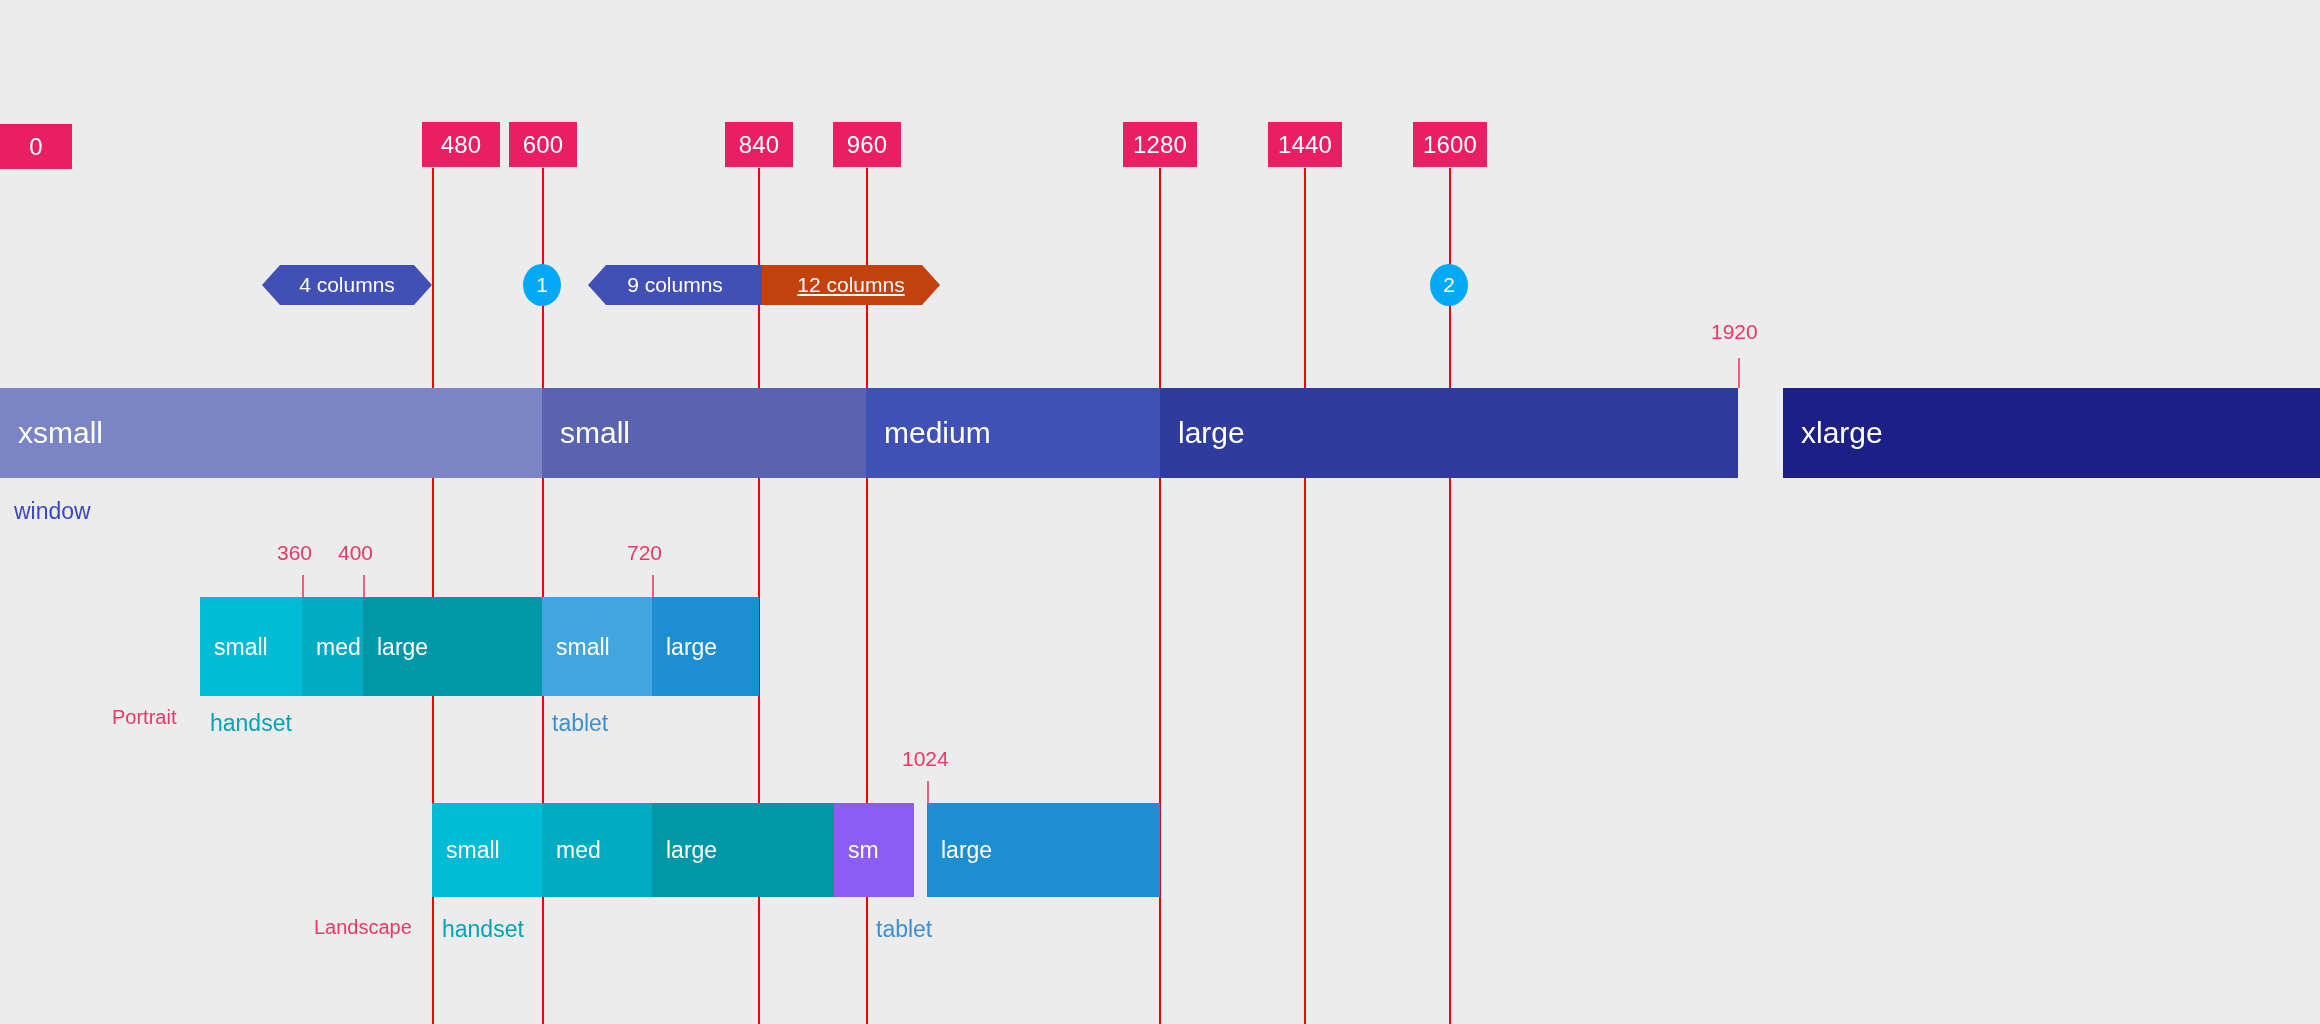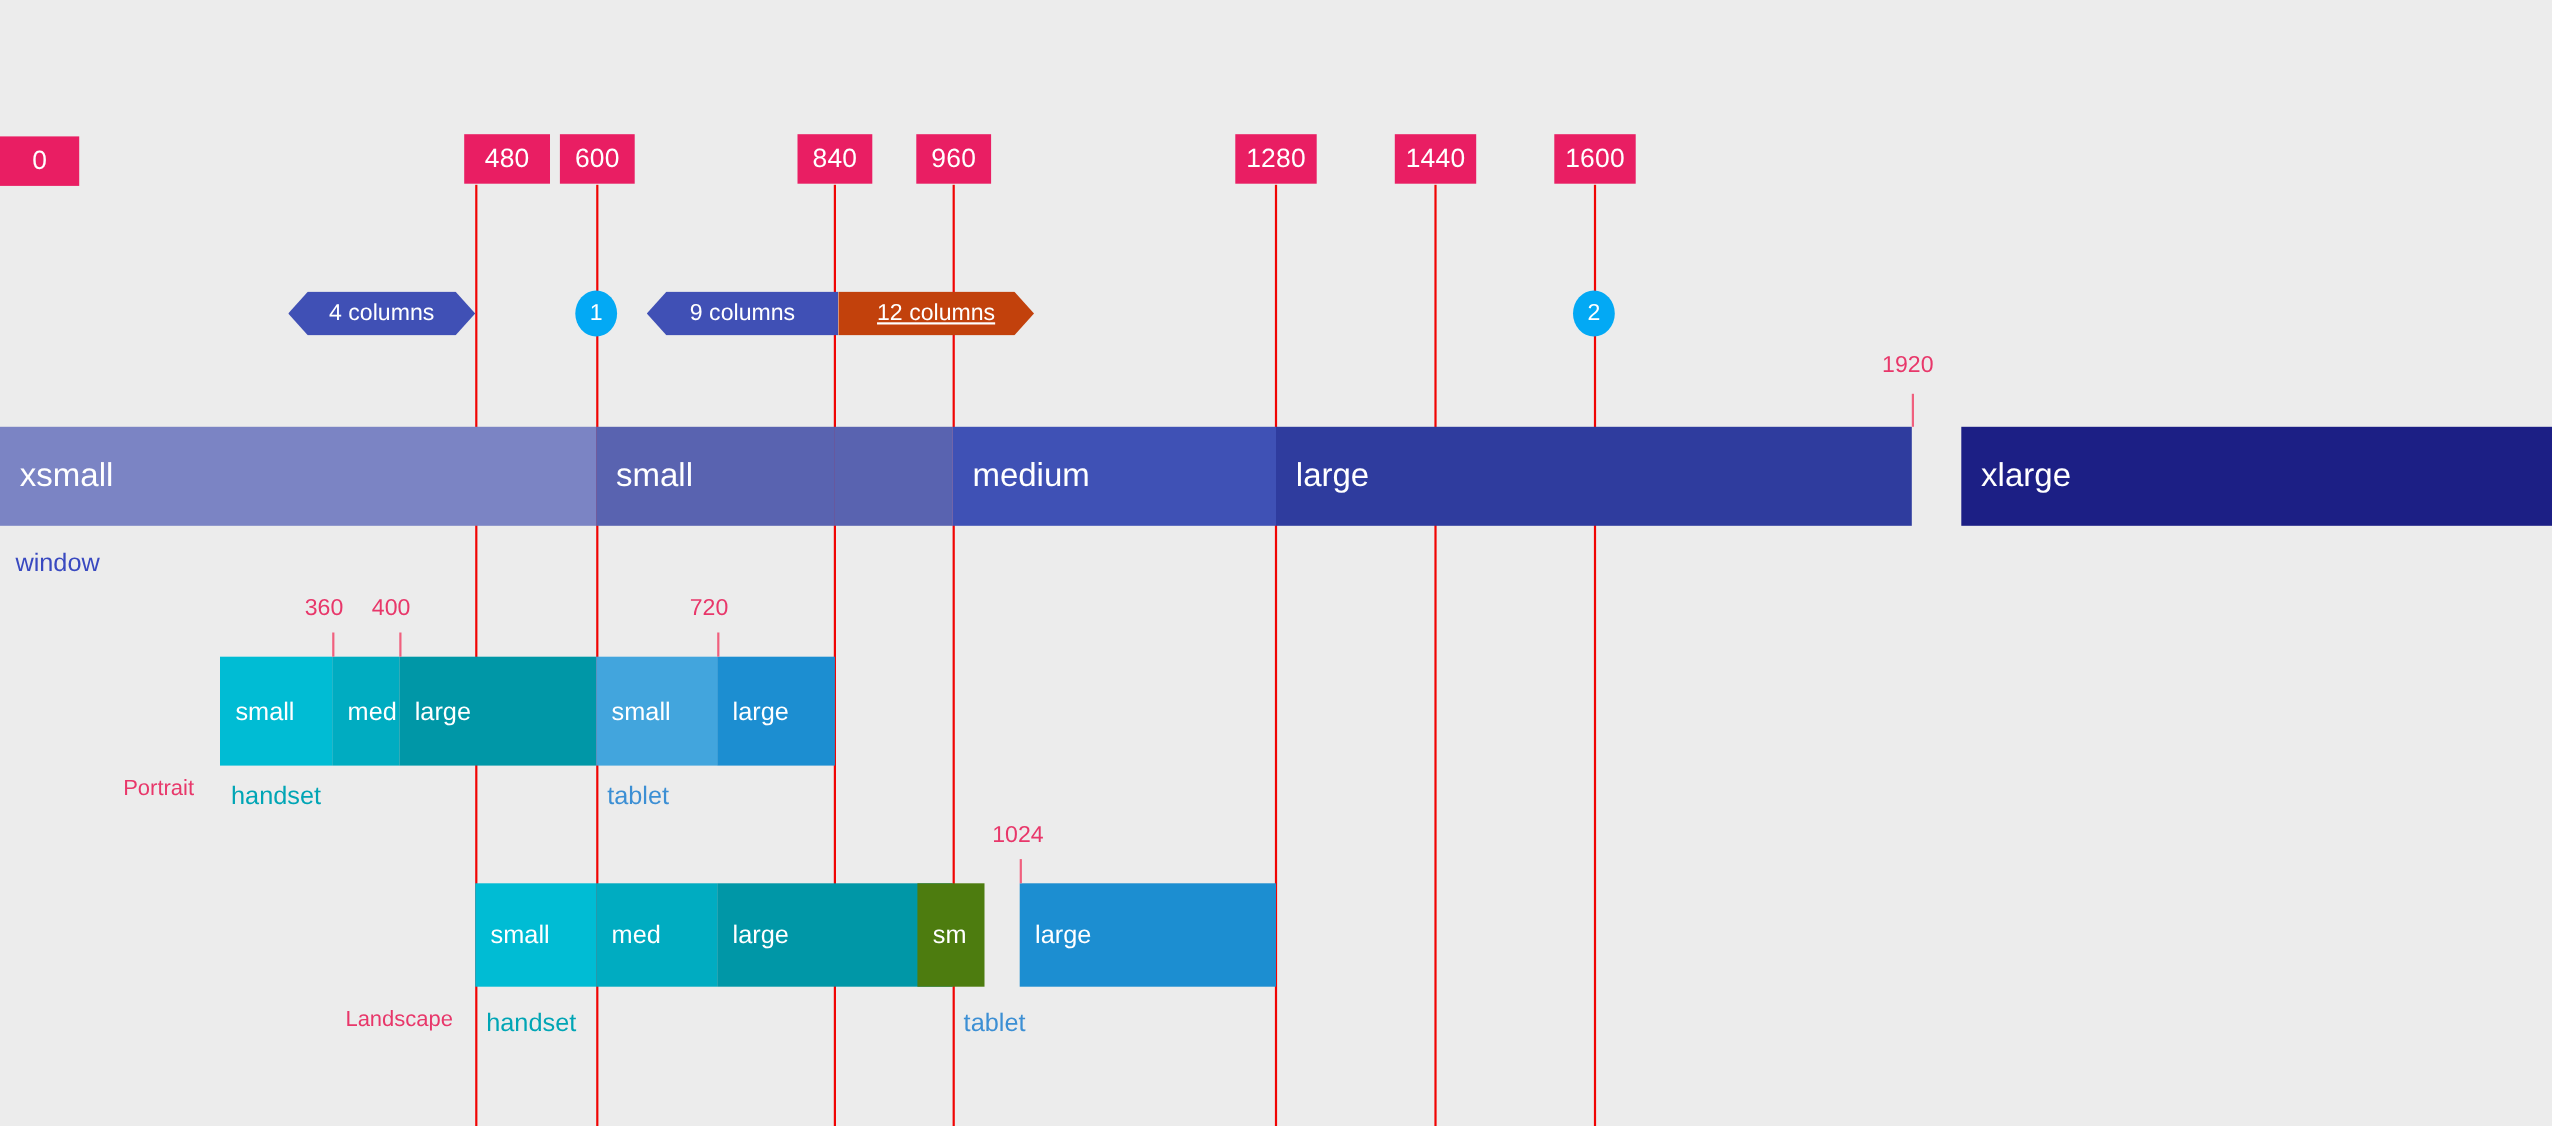--- a/index.html
+++ b/index.html
@@ -160,21 +160,21 @@
       <div class="dseg" style="position: absolute; left: 432px; top: 803px; width: 110px; height: 94px; background: rgb(0, 188, 212);">
         <span class="dlabel">small</span>
       </div>
       <div class="dseg" style="position: absolute; left: 542px; top: 803px; width: 110px; height: 94px; background: rgb(0, 172, 193);">
         <span class="dlabel">med</span>
       </div>
       <div class="dseg" style="position: absolute; left: 652px; top: 803px; width: 214px; height: 94px; background: rgb(0, 151, 167);">
         <span class="dlabel">large</span>
       </div>
       <div class="kind-label" style="left: 442px; top: 916px; color: rgb(0, 165, 181);">handset</div>
-      <div class="dseg" style="position: absolute; left: 834px; top: 803px; width: 61px; height: 94px; background: #4d7c0f;">
+      <div class="dseg" style="position: absolute; left: 834px; top: 803px; width: 80px; height: 94px; background: #8b5cf6;">
         <span class="dlabel">sm</span>
       </div>
       <div class="dseg" style="position: absolute; left: 927px; top: 803px; width: 233px; height: 94px; background: rgb(28, 142, 209);">
         <span class="dlabel">large</span>
       </div>
       <div class="tick-line" style="left: 927px; top: 781px; height: 22px; background: rgb(240, 96, 126);"></div>
       <div class="tick-val" style="left: 902px; top: 747px; color: rgb(232, 55, 106);">1024</div>
       <div class="kind-label" style="left: 876px; top: 916px; color: rgb(60, 143, 212);">tablet</div>
       <div class="orient-label" style="left: 290px; top: 916px; color: rgb(232, 55, 106);">Landscape</div>
     </div>

